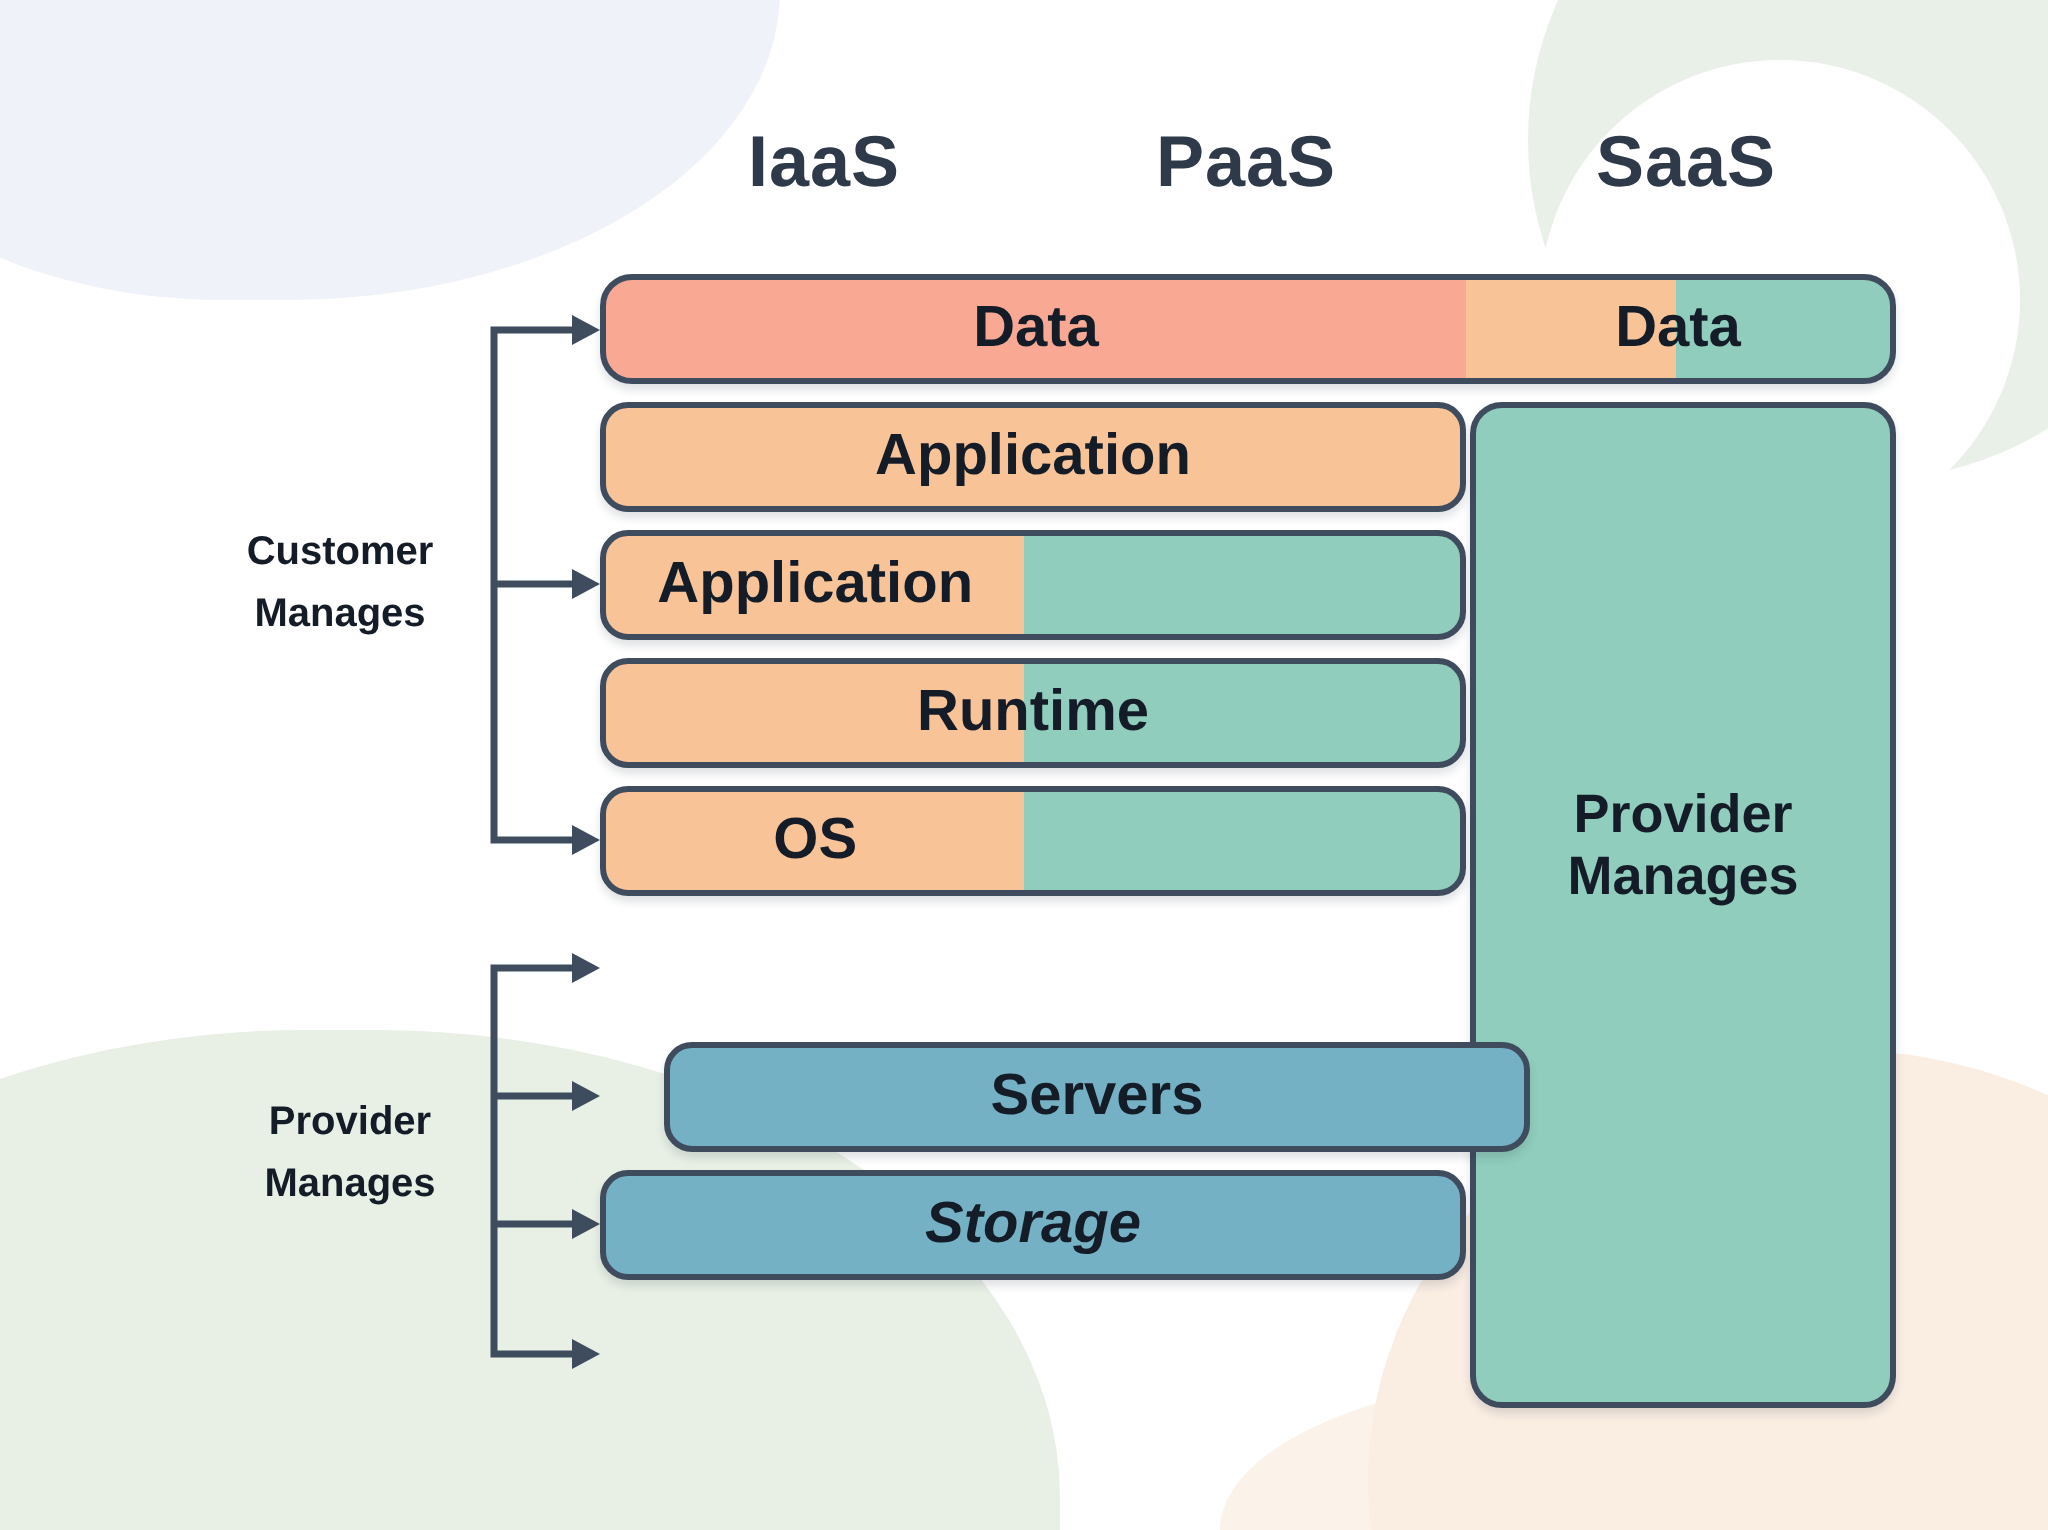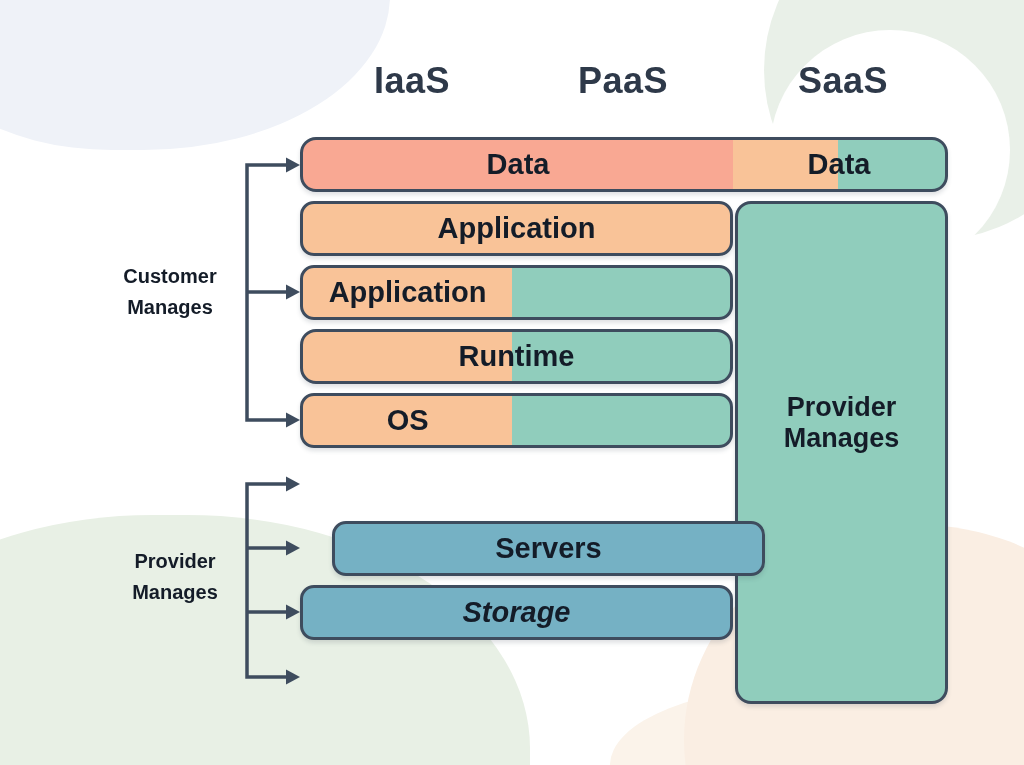--- a/index.html
+++ b/index.html
@@ -57,21 +57,21 @@
     z-index:2;box-shadow:0 3px 4px rgba(50,60,75,.15);
   }
   .row .row-label{
     position:absolute;left:0;top:0;width:100%;height:49px;line-height:49px;
     text-align:center;font-size:29px;font-weight:600;color:var(--text);
   }
   .row .row-label.half{width:49%;}
   .row.orange{background:var(--orange);}
   .row.split{background:linear-gradient(to right,var(--orange) 0 49%,var(--teal) 49% 100%);}
   .row.blue{background:var(--blue);}
-  .r-app{top:201px;} .r-mid{top:265px;} .r-run{top:329px;border-radius:16px;} .r-os{top:393px;}
+  .r-app{top:201px;} .r-mid{top:265px;} .r-run{top:329px;} .r-os{top:393px;}
   .r-virt{top:457px;} .r-serv{top:521px;margin-left:32px;} .r-stor{top:585px;font-style:italic;} .r-net{top:649px;}
 
   
   .arrows{position:absolute;left:0;top:0;z-index:3;pointer-events:none;}
   .arrow-line{stroke:var(--arrow);stroke-width:3.5;fill:none;stroke-linecap:square;}
   .arrow-head{fill:var(--arrow);stroke:none;}
 
   
   .side-label{
     position:absolute;transform:translateX(-50%);text-align:center;

